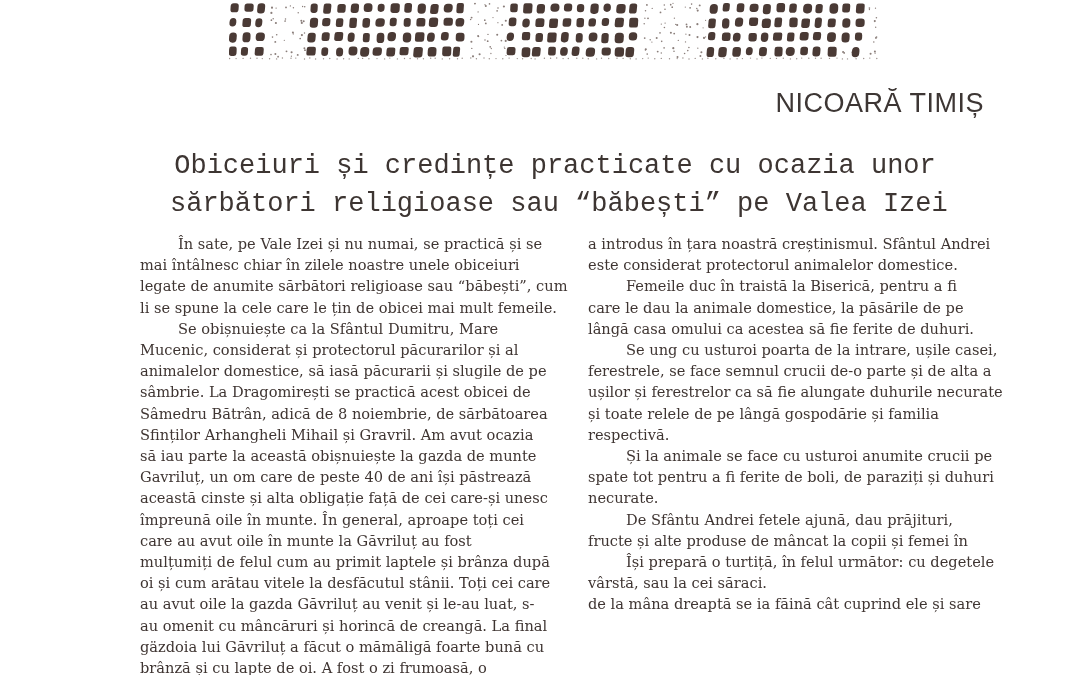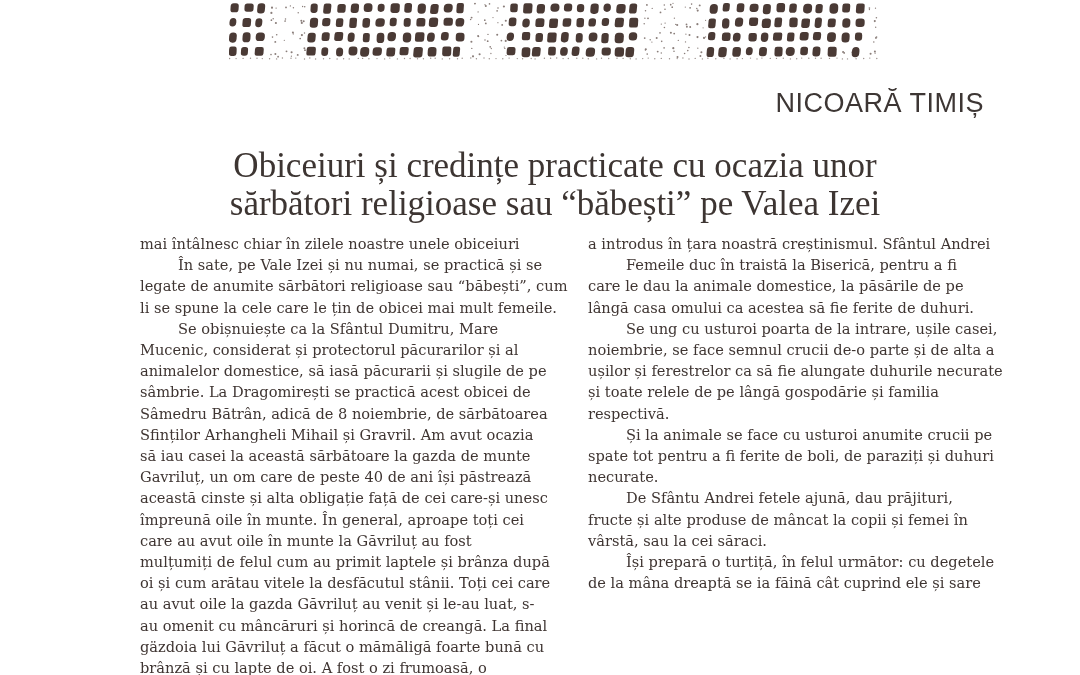--- a/index.html
+++ b/index.html
@@ -34,22 +34,22 @@
     letter-spacing: 0.5px;
     color: #3d3634;
     white-space: nowrap;
   }
   .title {
     position: absolute;
     left: 170px;
     width: 770px;
     top: 147px;
     text-align: center;
-    font-family: Liberation Serif, serif;
-    font-size: 35px;
+    font-family: Liberation Mono, monospace;
+    font-size: 27px;
     line-height: 38px;
     color: #3d3532;
   }
   .title .line { display: block; white-space: nowrap; }
   .col {
     position: absolute;
     top: 233px;
     font-family: "DejaVu Serif", "Liberation Serif", serif;
     font-size: 14.6px;
     line-height: 21.2px;
@@ -475,53 +475,54 @@
 </div>
 
 <div class="author">NICOARĂ TIMIȘ</div>
 
 <h1 class="title" style="margin:0;font-weight:normal;">
   <span class="line">Obiceiuri și credințe practicate cu ocazia  unor</span>
   <span class="line">sărbători religioase sau “băbești” pe Valea Izei</span>
 </h1>
 
 <div class="col left" id="col-left">
+    <span class="ln indent">În sate, pe Vale Izei și nu numai, se practică și se</span>
     <span class="ln">mai întâlnesc chiar în zilele noastre unele obiceiuri</span>
-    <span class="ln indent">În sate, pe Vale Izei și nu numai, se practică și se</span>
     <span class="ln">legate de anumite sărbători religioase sau “băbești”, cum</span>
     <span class="ln">li se spune la cele care le țin de obicei mai mult femeile.</span>
     <span class="ln indent">Se obișnuiește ca la Sfântul Dumitru, Mare</span>
     <span class="ln">Mucenic, considerat și protectorul păcurarilor și al</span>
     <span class="ln">animalelor domestice, să iasă păcurarii și slugile de pe</span>
     <span class="ln">sâmbrie. La Dragomirești se practică acest obicei de</span>
     <span class="ln">Sâmedru Bătrân, adică de 8 noiembrie, de sărbătoarea</span>
     <span class="ln">Sfinților Arhangheli Mihail și Gravril. Am avut ocazia</span>
-    <span class="ln">să iau casei la această sărbătoare la gazda de munte</span>
+    <span class="ln">să iau parte la această obișnuiește la gazda de munte</span>
     <span class="ln">Gavriluț, un om care de peste 40 de ani își păstrează</span>
     <span class="ln">această cinste și alta obligație față de cei care-și unesc</span>
     <span class="ln">împreună oile în munte. În general, aproape toți cei</span>
     <span class="ln">care au avut oile în munte la Găvriluț au fost</span>
     <span class="ln">mulțumiți de felul cum au primit laptele și brânza după</span>
     <span class="ln">oi și cum arătau vitele la desfăcutul stânii. Toți cei care</span>
     <span class="ln">au avut oile la gazda Găvriluț au venit și le-au luat, s-</span>
     <span class="ln">au omenit cu mâncăruri și horincă de creangă. La final</span>
     <span class="ln">gäzdoia lui Găvriluț a făcut o mămăligă foarte bună cu</span>
     <span class="ln">brânză și cu lapte de oi. A fost o zi frumoasă, o</span>
   </div>
 <div class="col right" id="col-right">
     <span class="ln">a introdus în țara noastră creștinismul. Sfântul Andrei</span>
+    <span class="ln">este considerat protectorul animalelor domestice.</span>
     <span class="ln indent">Femeile duc în traistă la Biserică, pentru a fi</span>
     <span class="ln">care le dau la animale domestice, la păsările de pe</span>
     <span class="ln">lângă casa omului ca acestea să fie ferite de duhuri.</span>
     <span class="ln indent">Se ung cu usturoi poarta de la intrare, ușile casei,</span>
-    <span class="ln">noiembrie, se face semnul crucii de-o parte și de alta a</span>
+    <span class="ln">ferestrele, se face semnul crucii de-o parte și de alta a</span>
     <span class="ln">ușilor și ferestrelor ca să fie alungate duhurile necurate</span>
     <span class="ln">și toate relele de pe lângă gospodărie și familia</span>
     <span class="ln">respectivă.</span>
     <span class="ln indent">Și la animale se face cu usturoi anumite crucii pe</span>
     <span class="ln">spate tot pentru a fi ferite de boli, de paraziți și duhuri</span>
     <span class="ln">necurate.</span>
     <span class="ln indent">De Sfântu Andrei fetele ajună, dau prăjituri,</span>
     <span class="ln">fructe și alte produse de mâncat la copii și femei în</span>
+    <span class="ln indent">Își prepară o turtiță, în felul următor: cu degetele</span>
     <span class="ln">vârstă, sau la cei săraci.</span>
-    <span class="ln indent">Își prepară o turtiță, în felul următor: cu degetele</span>
     <span class="ln">de la mâna dreaptă se ia făină cât cuprind ele și sare</span>
   </div>
 
 </body></html>

